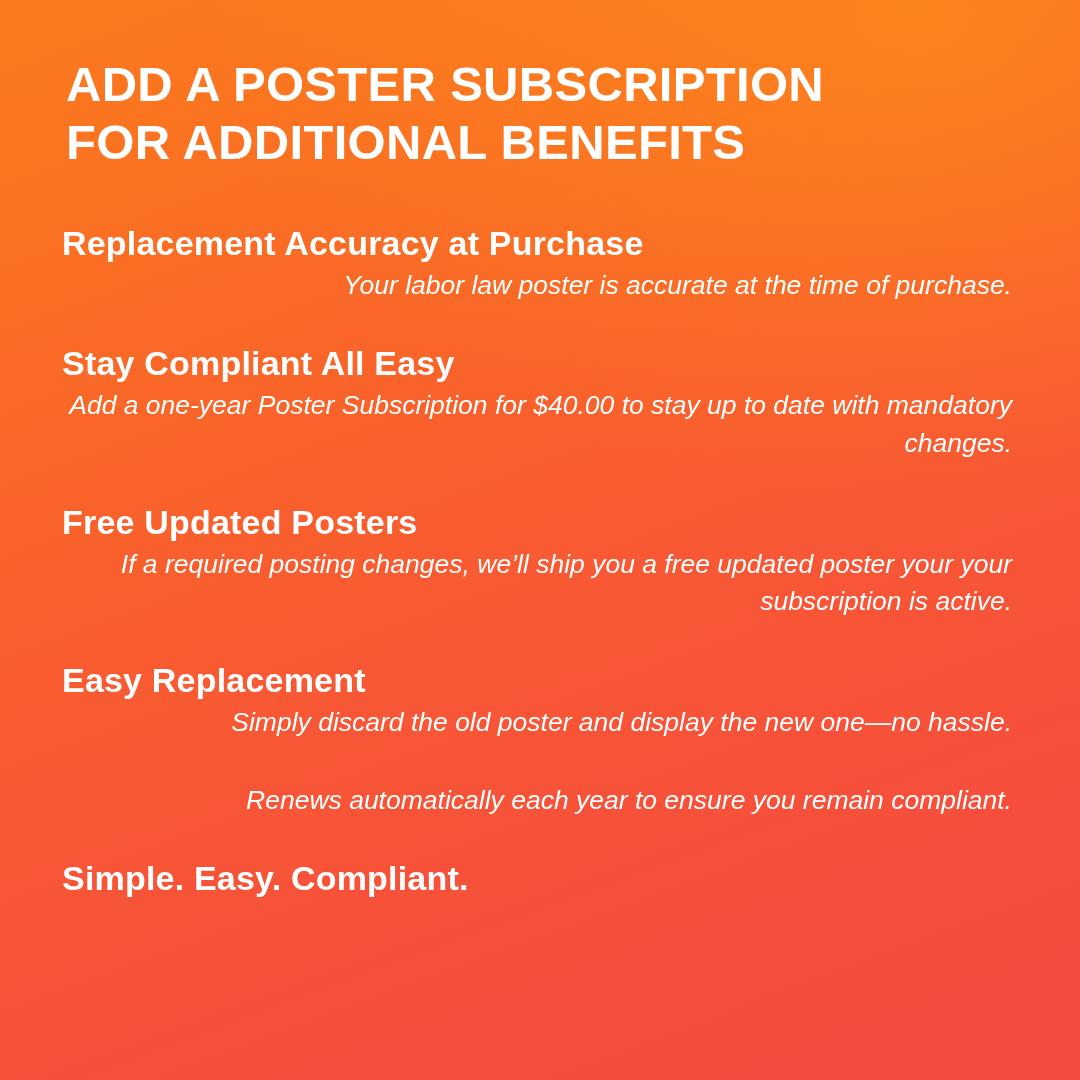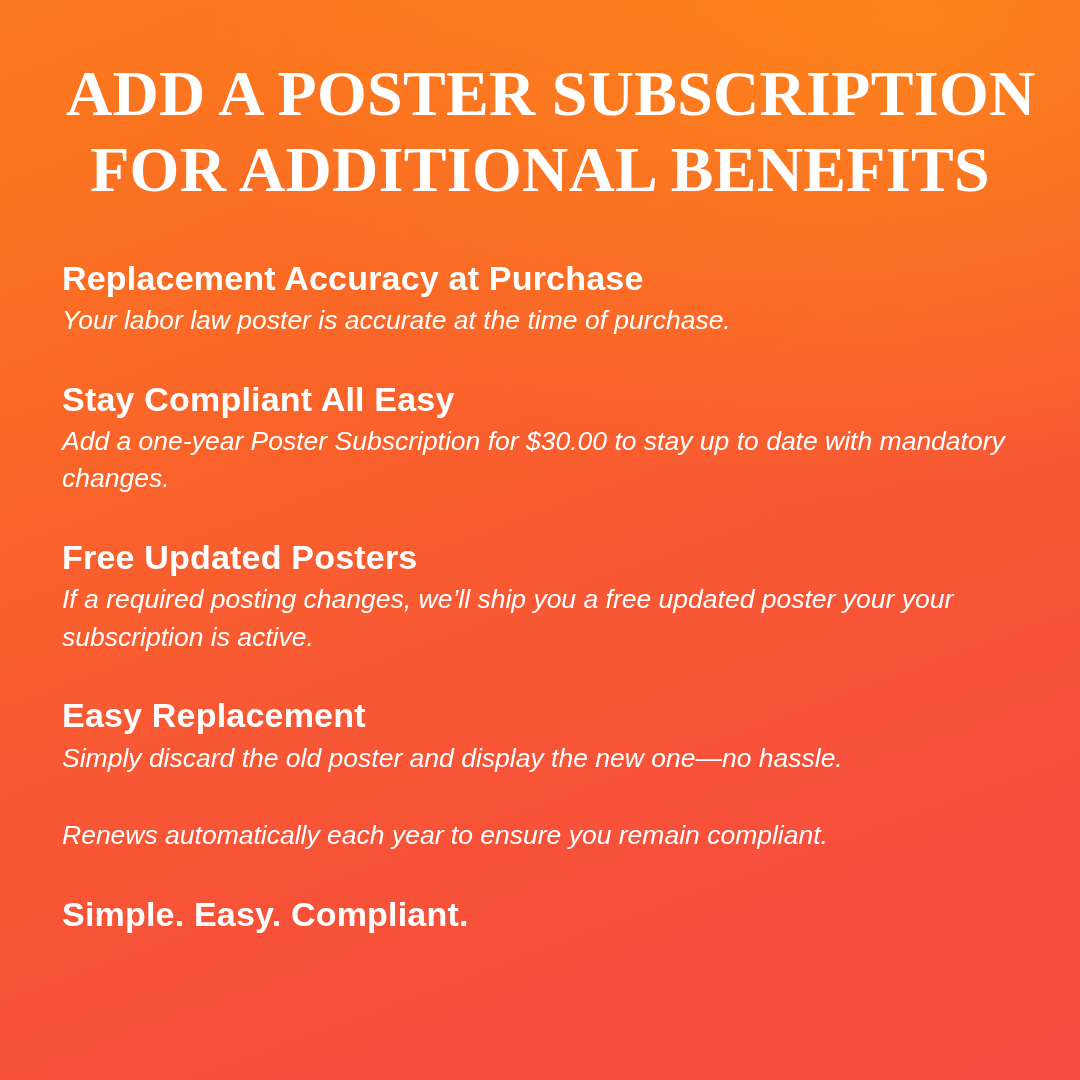--- a/index.html
+++ b/index.html
@@ -37,29 +37,28 @@
     inset: 0;
     background: radial-gradient(120% 80% at 85% 2%, rgba(255,150,20,0.55) 0%, rgba(255,150,20,0.0) 55%);
     pointer-events: none;
   }
   .inner {
     position: relative;
     z-index: 2;
     padding: 56px 60px 0 60px;
   }
   .headline {
-    text-align: center;
-    font-size: 64px;
+    text-align: left;
+    font-size: 49px;
     line-height: 1.18;
     font-weight: 700;
     letter-spacing: 0.3px;
     margin: 0 0 52px 0;
     text-transform: uppercase;
     padding: 0 6px;
-    font-family: Liberation Serif, serif;
   }
   .headline .line {
     display: block;
     white-space: nowrap;
   }
   .benefit {
     margin: 0 0 40px 0;
     padding: 0 2px;
   }
   .benefit:last-child {
@@ -72,20 +71,21 @@
     letter-spacing: 0.2px;
     margin: 0 0 4px 0;
   }
   .benefit-desc {
     font-size: 26.5px;
     font-style: italic;
     font-weight: 400;
     line-height: 1.42;
     margin: 0;
     max-width: 950px;
+    text-align: right;
   }
 </style>
 </head>
 <body>
 
 <div class="promo-card">
   <div class="inner">
 
     <h1 class="headline">
       <span class="line">ADD A POSTER SUBSCRIPTION</span>
@@ -94,21 +94,21 @@
 
     <div class="benefits-list">
 
       <div class="benefit">
         <div class="benefit-title">Replacement Accuracy at Purchase</div>
         <div class="benefit-desc">Your labor law poster is accurate at the time of purchase.</div>
       </div>
 
       <div class="benefit">
         <div class="benefit-title">Stay Compliant All Easy</div>
-        <div class="benefit-desc">Add a one-year Poster Subscription for $30.00 to stay up to date with mandatory changes.</div>
+        <div class="benefit-desc">Add a one-year Poster Subscription for $40.00 to stay up to date with mandatory changes.</div>
       </div>
 
       <div class="benefit">
         <div class="benefit-title">Free Updated Posters</div>
         <div class="benefit-desc">If a required posting changes, we’ll ship you a free updated poster your your subscription is active.</div>
       </div>
 
       <div class="benefit">
         <div class="benefit-title">Easy Replacement</div>
         <div class="benefit-desc">Simply discard the old poster and display the new one—no hassle.</div>

